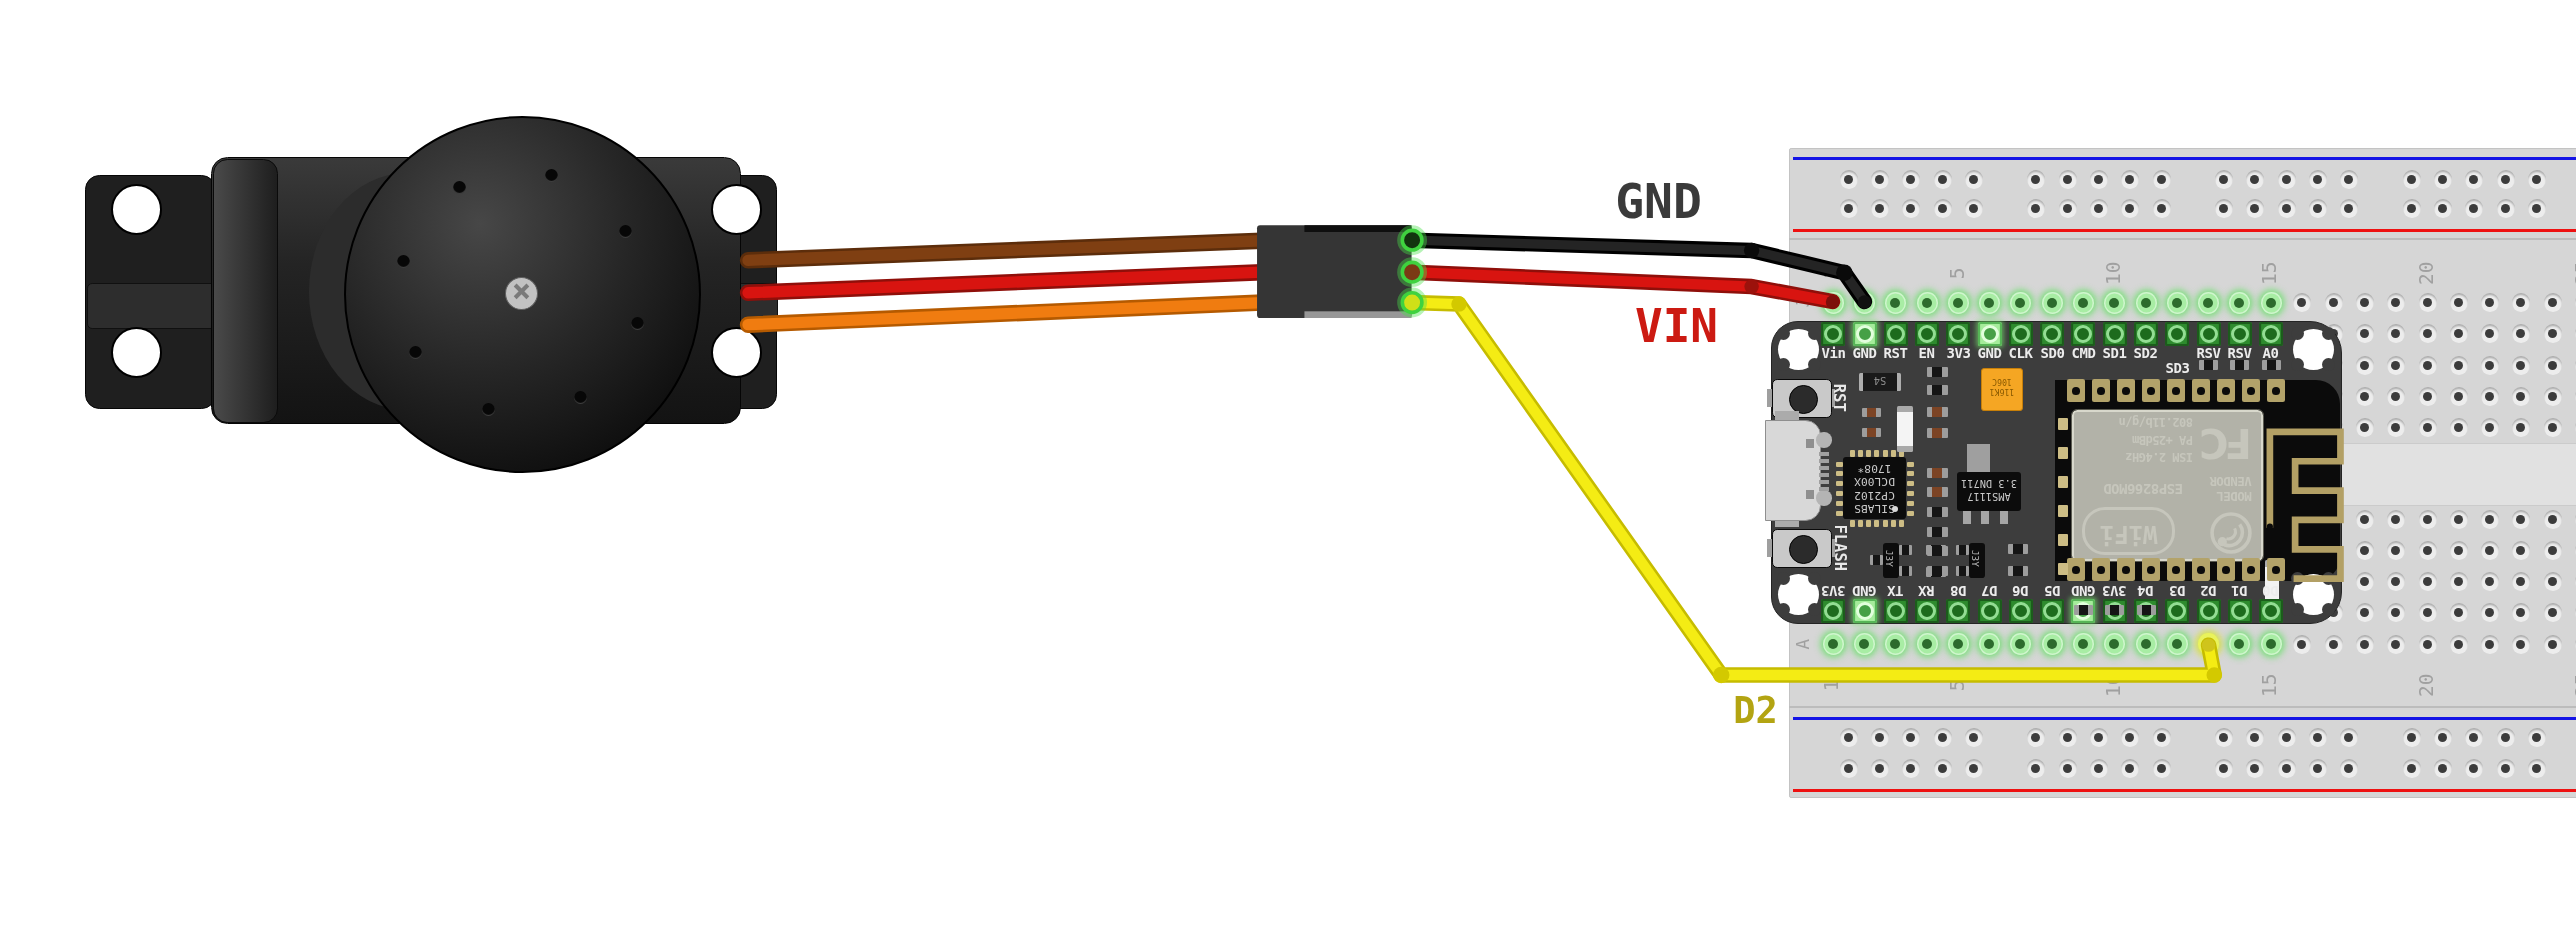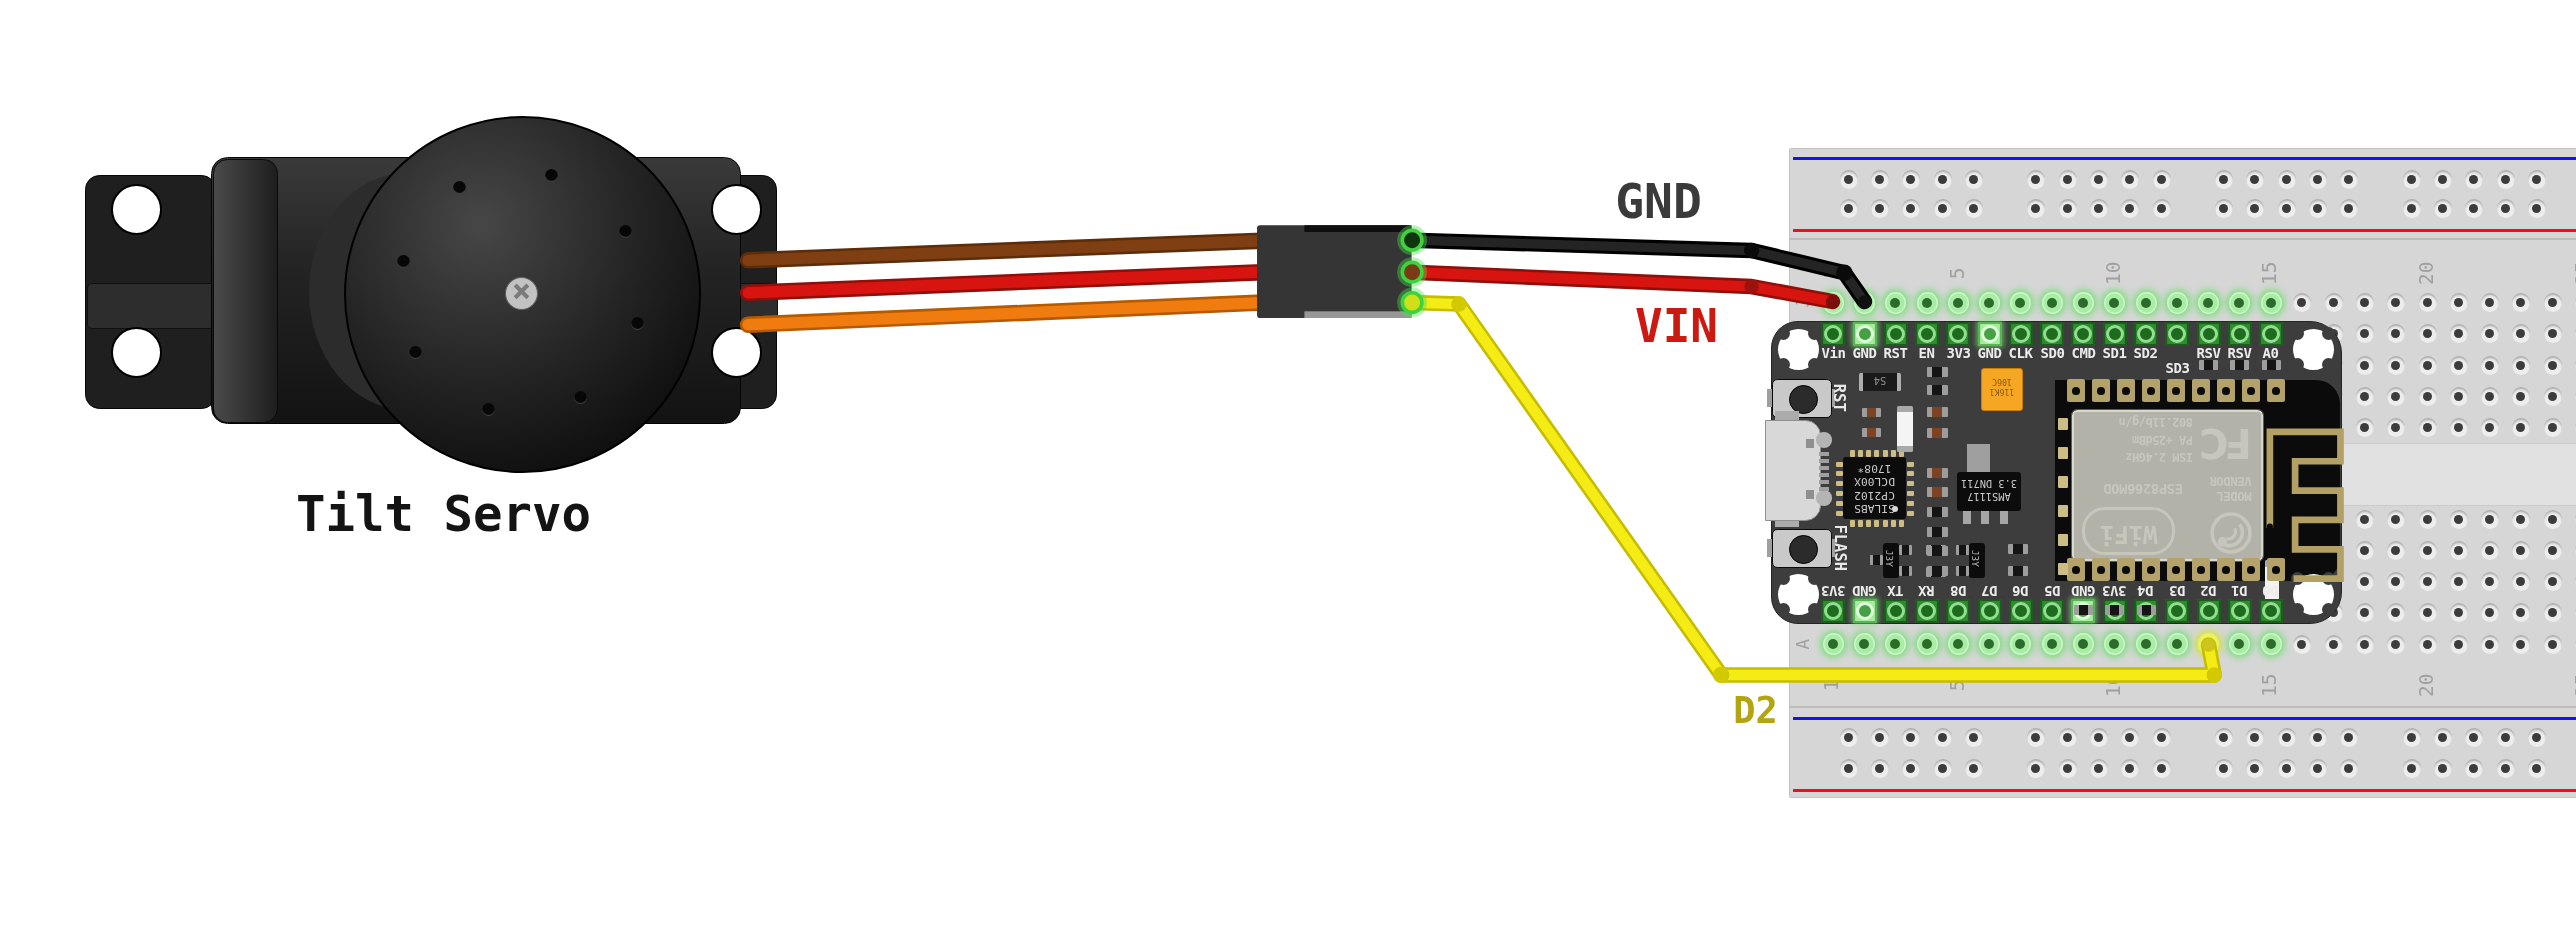--- a/index.html
+++ b/index.html
@@ -768,18 +768,17 @@
     <circle cx="2741" cy="587" r="19" fill="#cfe018" stroke="#3fd23f" stroke-width="7"></circle>
 
     <circle cx="3557" cy="586" r="13" fill="#7d0f0b"></circle>
     <circle cx="3619" cy="586" r="13" fill="#101010"></circle>
     <circle cx="4287" cy="1252" r="13" fill="#cfc41c"></circle>
 
     <path d="M4406,1024 L4406,838 L4543,838 L4543,895 L4455,895 L4455,952 L4543,952 L4543,1009 L4455,1009 L4455,1066 L4543,1066 L4543,1123 L4452,1123" fill="none" style="stroke:var(--antenna);stroke-width:13"></path>
     <circle cx="4406" cy="1022" r="6" fill="#0b0b0b"></circle>
   </svg>
 
-  <div class="big-label" style="left:289px;top:486px;width:309px;font-size:49px;color:#141414;letter-spacing:0">Tilt Servo</div>
   <div class="big-label" style="left:1607px;top:173px;width:103px;font-size:48px;color:var(--label-gnd)">GND</div>
   <div class="big-label" style="left:1625px;top:299px;width:103px;font-size:46px;color:var(--label-vin)">VIN</div>
   <div class="big-label" style="left:1727px;top:689px;width:57px;font-size:37px;color:var(--label-d2)">D2</div>
 </div>
 
 
 </body></html>

